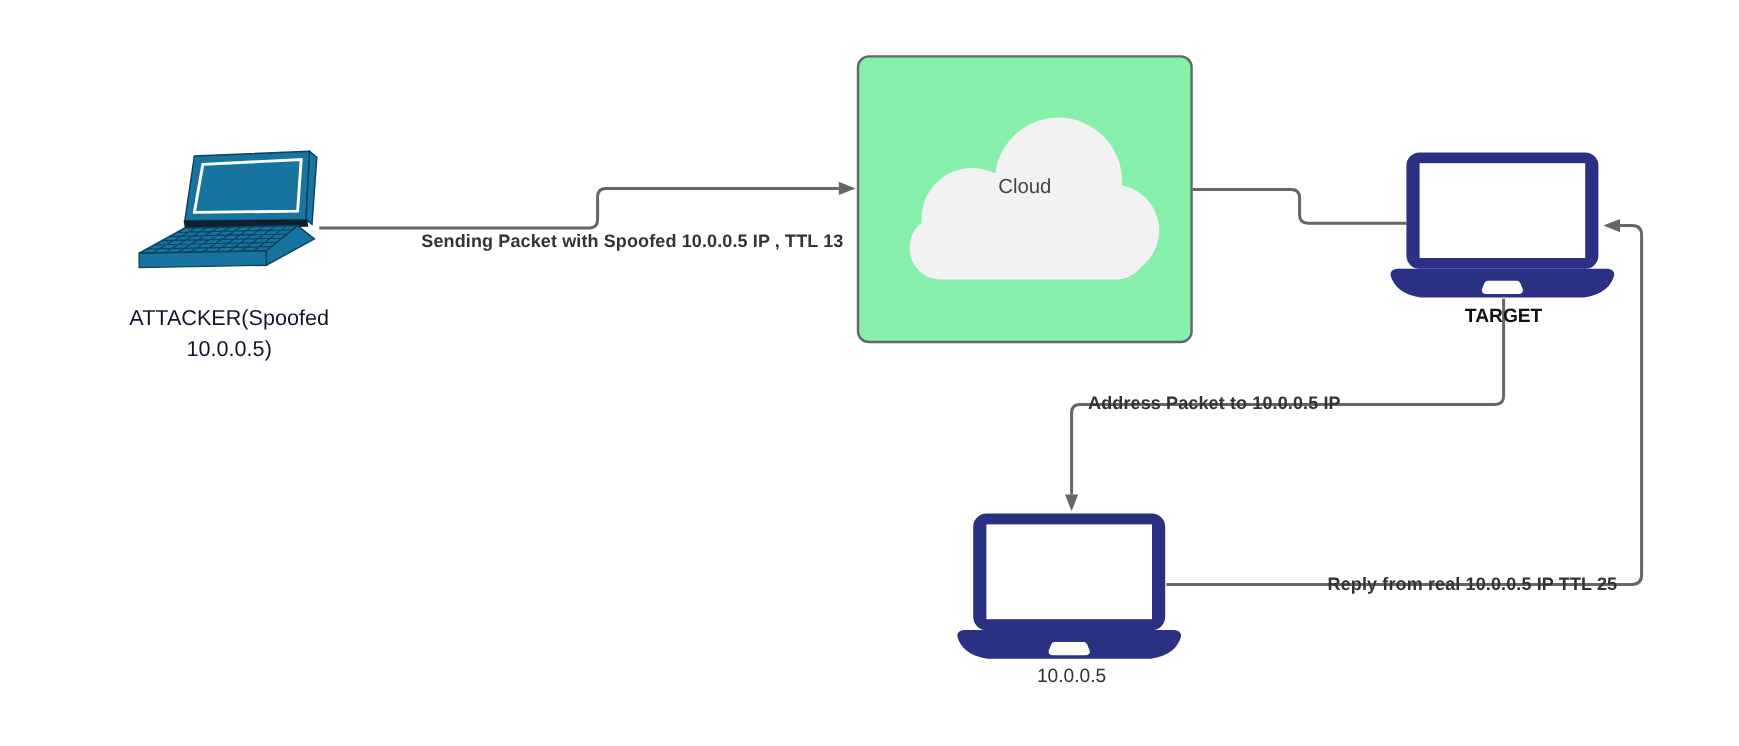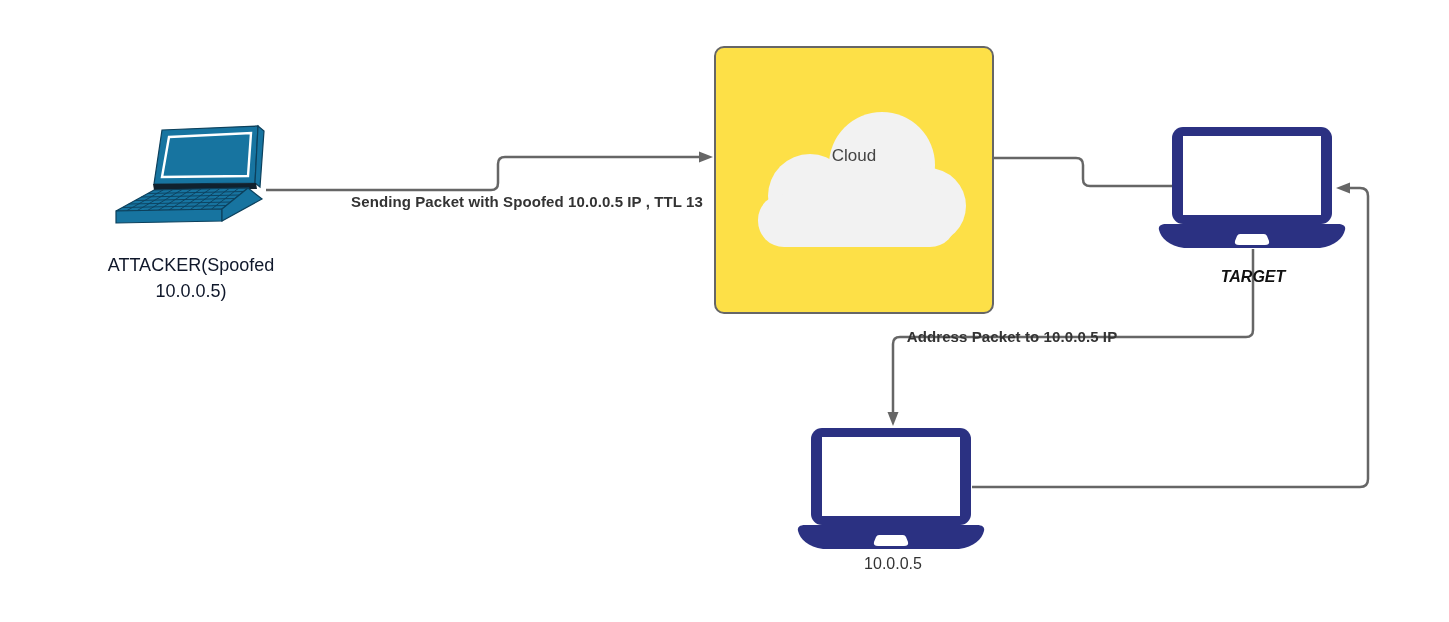--- a/index.html
+++ b/index.html
@@ -32,38 +32,38 @@
   .l3d-body{fill:var(--laptop-teal);stroke:var(--laptop-teal-dark);stroke-width:1.2;}
   .l3d-grid{fill:none;stroke:var(--laptop-teal-dark);stroke-width:0.9;}
   .l3d-screen-frame{fill:none;stroke:#ffffff;stroke-width:2.4;}
   .l3d-hinge{fill:#10212e;stroke:none;}
 
   
   .lfv-navy{fill:var(--laptop-navy);stroke:none;}
   .lfv-screen{fill:#ffffff;stroke:none;}
   .lfv-notch{fill:#ffffff;stroke:none;}
 
-  .cloud-box{position:absolute;left:714px;top:46px;width:280px;height:268px;
-    border:2.5px solid var(--box-border);border-radius:10px;background:#fde047;}
+  .cloud-box{position:absolute;left:714px;top:46px;width:280px;height:240px;
+    border:2.5px solid var(--box-border);border-radius:10px;background:#86efac;}
   .cloud-shape{position:absolute;left:0;top:0;width:100%;height:100%;}
   .cloud-puff{fill:var(--cloud-fill);stroke:none;}
   .cloud-label{position:absolute;left:50%;top:108px;transform:translate(-50%,-50%);
     font-size:17px;color:var(--cloud-text);white-space:nowrap;}
 
   .edge-label{position:absolute;transform:translate(-50%,-50%);white-space:nowrap;
     font-size:15px;font-weight:bold;color:var(--edge-label);letter-spacing:0.1px;margin-left:27px;}
   .el-a{left:500px;top:201px;}
   .el-c{left:985px;top:336px;}
   .el-d{left:1200px;top:487px;}
 
   .node-label{position:absolute;color:var(--node-label);font-size:16px;white-space:nowrap;}
   .attacker-label{left:191px;top:252px;transform:translateX(-50%);text-align:center;
     font-size:18px;line-height:26px;color:#0f172a;}
   .target-label{left:1253px;top:264px;transform:translate(-50%,-50%);
-    font-weight:bold;font-style:italic;color:var(--target-label);margin-top:13px;}
+    font-weight:bold;color:var(--target-label);}
   .realhost-label{left:893px;top:564px;transform:translate(-50%,-50%);}
 </style>
 </head>
 <body>
 
 <div class="canvas">
 
   <svg class="connectors" viewBox="0 0 1449 622" xmlns="http://www.w3.org/2000/svg">
     <path class="edge-line" d="M266,190 L491,190 Q498,190 498,183 L498,164 Q498,157 505,157 L699,157"></path>
     <polygon class="arrowhead" points="699,151.5 713,157 699,162.5"></polygon>
@@ -116,14 +116,15 @@
       <rect class="lfv-navy" x="16" y="1" width="160" height="97" rx="11"></rect>
       <rect class="lfv-screen" x="27" y="10" width="138" height="79"></rect>
       <path class="lfv-navy" d="M10,98 L182,98 C187,98 190,100 189,104 C187,112 179,120 164,122 L28,122 C13,120 5,112 3,104 C2,100 5,98 10,98 Z"></path>
       <path class="lfv-notch" d="M84,108 L108,108 Q110,108 111,110 L113,115 Q114,119 109,119 L83,119 Q78,119 79,115 L81,110 Q82,108 84,108 Z"></path>
     </svg>
   </div>
   <div class="node-label realhost-label">10.0.0.5</div>
 
   <div class="edge-label el-a">Sending Packet with Spoofed 10.0.0.5 IP , TTL 13</div>
   <div class="edge-label el-c">Address Packet to 10.0.0.5 IP</div>
+  <div class="edge-label el-d">Reply from real 10.0.0.5 IP TTL 25</div>
 
 </div>
 
 </body></html>

